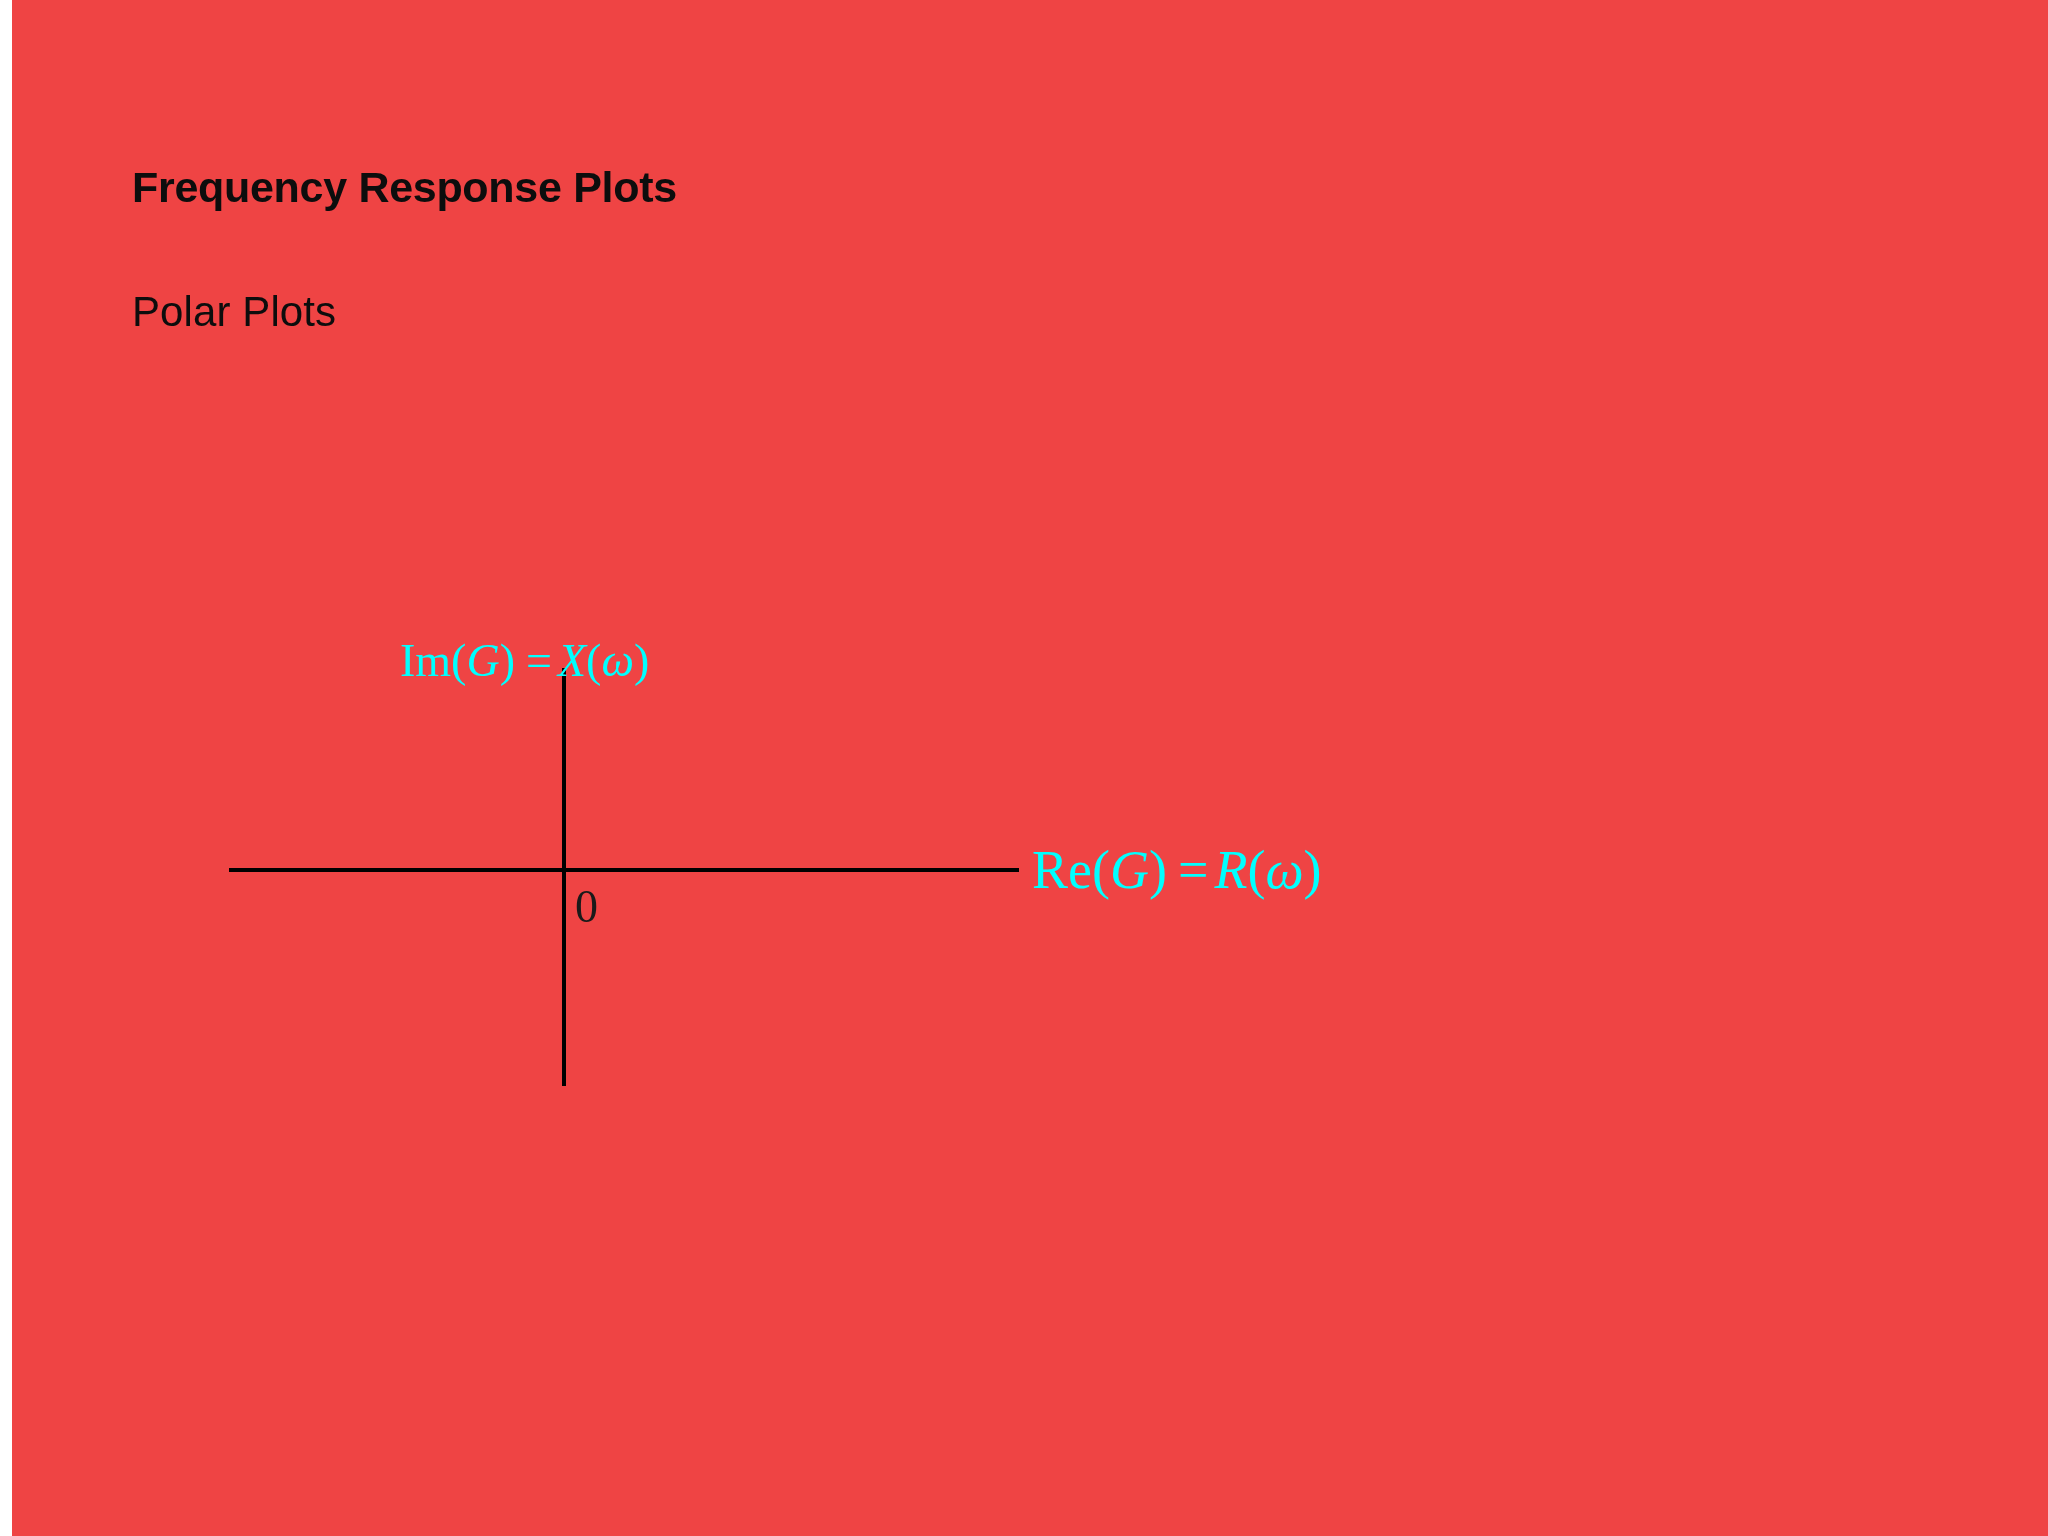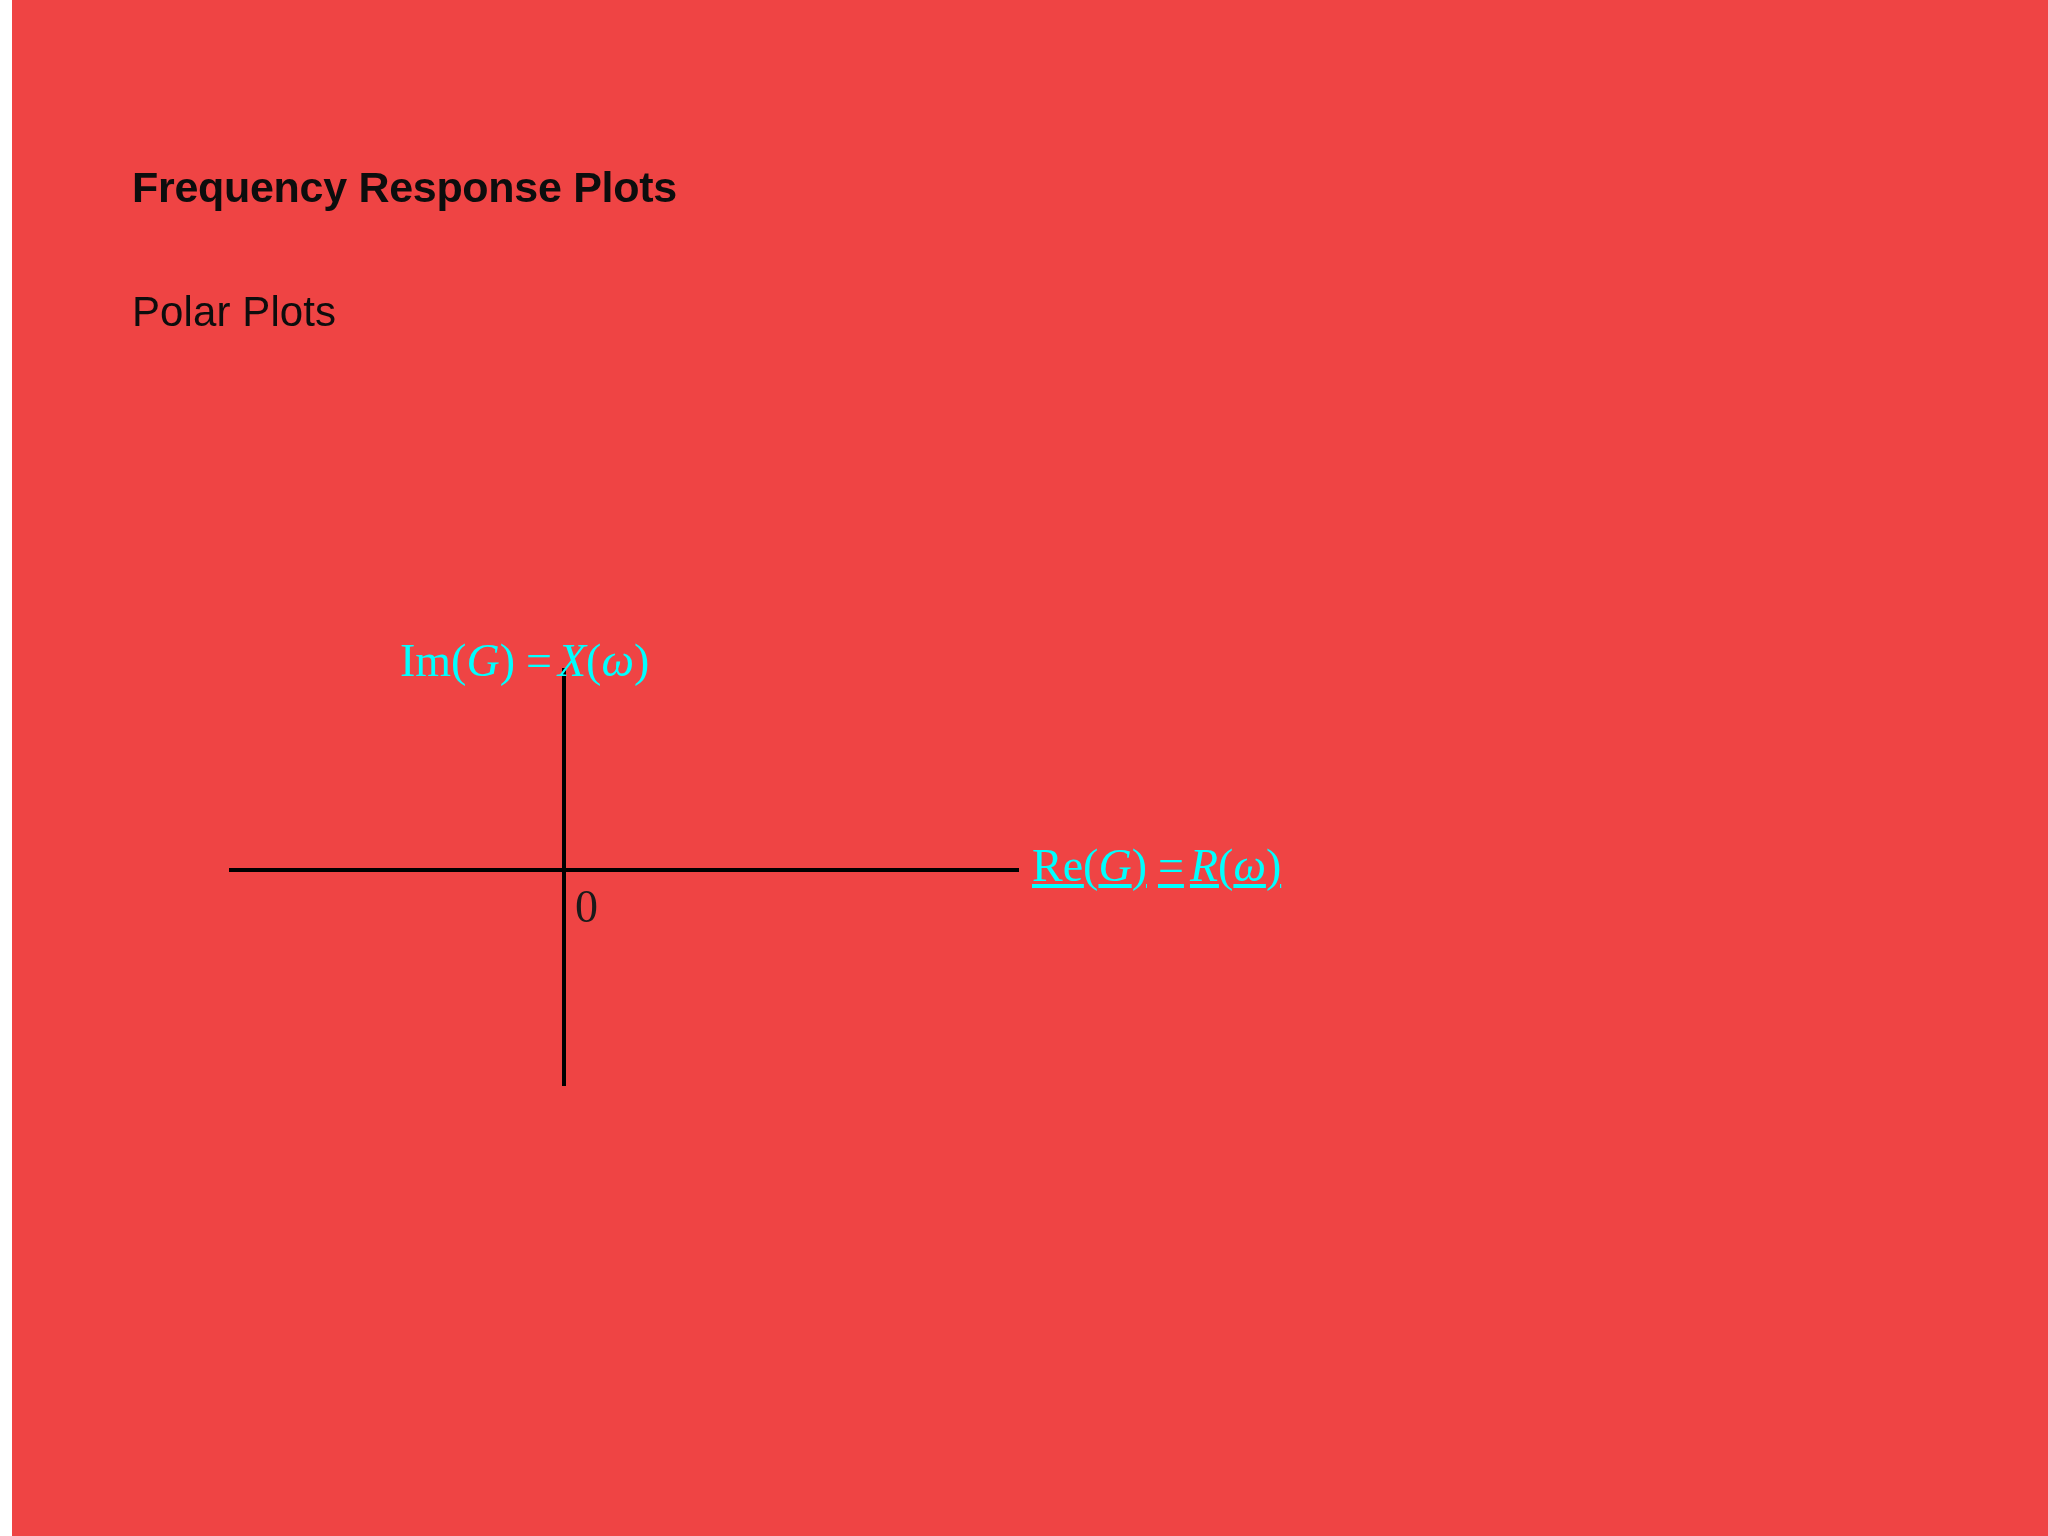--- a/index.html
+++ b/index.html
@@ -93,22 +93,21 @@
   .label-imaginary {
     left: 388px;
     top: 598px;
     font-size: 46px;
     margin-top: 40px;
   }
 
   .label-real {
     left: 1020px;
     top: 843px;
-    font-size: 46px;
-    text-decoration: underline;
+    font-size: 54px;
   }
 
   .mathlabel .rom { font-style: normal; }
   .mathlabel .var { font-style: italic; }
   .mathlabel .paren { font-style: normal; }
   .mathlabel .eq {
     font-style: normal;
     padding: 0 6px;
   }
   .mathlabel .gap-right { padding-right: 5px; }

